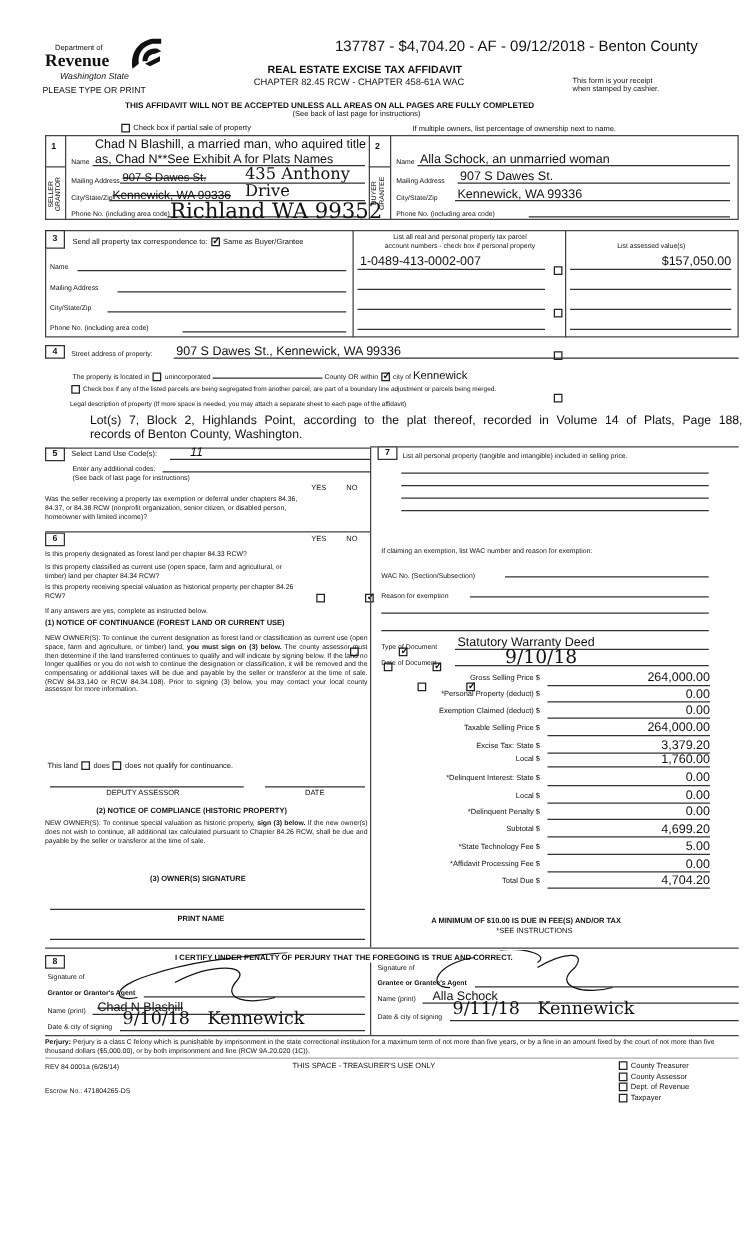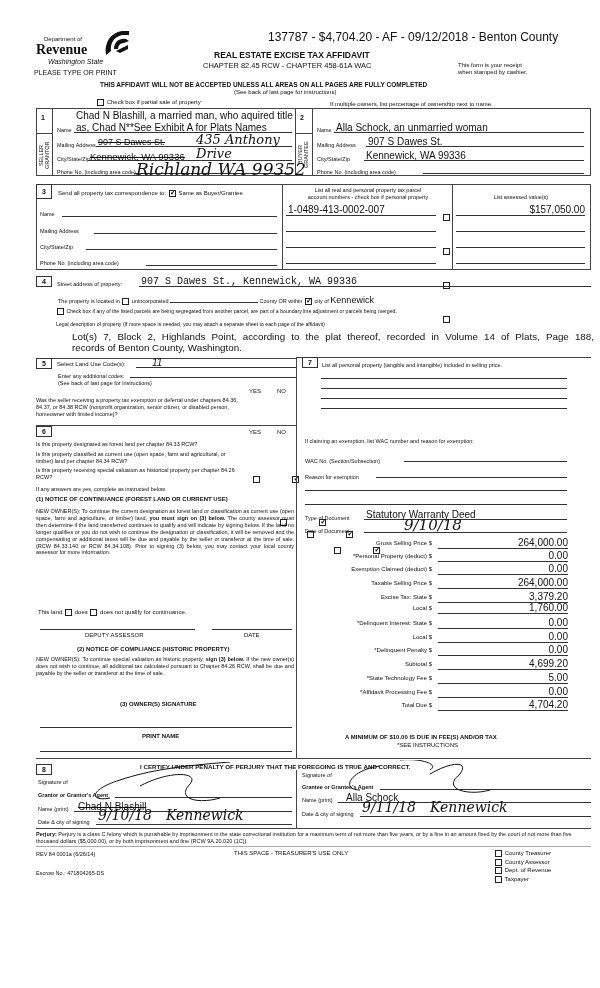--- a/index.html
+++ b/index.html
@@ -10,21 +10,21 @@
   .t55 { font-size: 5.5px; }
   .t7 { font-size: 7px; }
   .t10 { font-size: 10px; }
   .b { font-weight: bold; }
   .cb { display: inline-block; width: 7px; height: 7px; border: 1px solid #222; vertical-align: middle; position: relative; margin: 0 1px; }
   .cb.checked::after { content: "✓"; position: absolute; left: 0px; top: -3px; font-size: 8px; line-height: 10px; font-weight: bold; }
   .line { position: absolute; border-bottom: 1px solid #333; }
   .num { position: absolute; border: 1px solid #333; font-size: 7px; font-weight: bold; text-align: center; background: #fff; }
   .box { position: absolute; border: 1px solid #444; }
   .fill { font-size: 10px; color: #111; }
-  .hand { font-family: "DejaVu Serif", serif; font-style: italic; color: #111; }
+  .hand { font-family: "DejaVu Serif", serif; color: #111; }
   .strike { text-decoration: line-through; }
   .right { text-align: right; }
   .vert { position: absolute; writing-mode: vertical-rl; transform: rotate(180deg); font-size: 5.5px; text-align: center; line-height: 6px; }
   .amt-row { position: absolute; left: 300px; width: 290px; height: 12px; }
   .amt-label { position: absolute; right: 158px; font-size: 6px; top: 3px; white-space: nowrap; }
   .amt-val { position: absolute; left: 138px; width: 130px; border-bottom: 1px solid #333; font-size: 10px; text-align: right; line-height: 11px; }
 </style>
 </head>
 <body>
 
@@ -157,21 +157,21 @@
 <div>
   <div class="line" style="left:286px; top:252px; width:150px; height:12px;"></div>
   <span class="cb abs" style="left:442px; top:256px;"></span>
   <div class="line" style="left:456px; top:252px; width:129px; height:12px;"></div>
 </div>
 
 
 <div class="num" style="left:36px; top:276px; width:16px; height:11px; line-height:9px;">4</div>
 <div class="abs t55" style="left:57px; top:281px;">Street address of property:</div>
 <div class="line" style="left:139px; top:276px; width:452px; height:11px;">
-  <span class="fill" style="position:absolute; left:2px; top:0;font-family:Liberation Mono, monospace;">907 S Dawes St., Kennewick, WA 99336</span>
+  <span class="fill" style="position:absolute; left:2px; top:0;">907 S Dawes St., Kennewick, WA 99336</span>
 </div>
 
 <div class="abs t55" style="left:58px; top:295px; white-space:nowrap;">
   <span>The property is located in</span>
   <span class="cb"></span>
   <span>unincorporated</span>
   <span style="display:inline-block; width:88px; border-bottom:1px solid #333;"></span>
   <span>County OR within</span>
   <span class="cb checked"></span>
   <span>city of</span>

